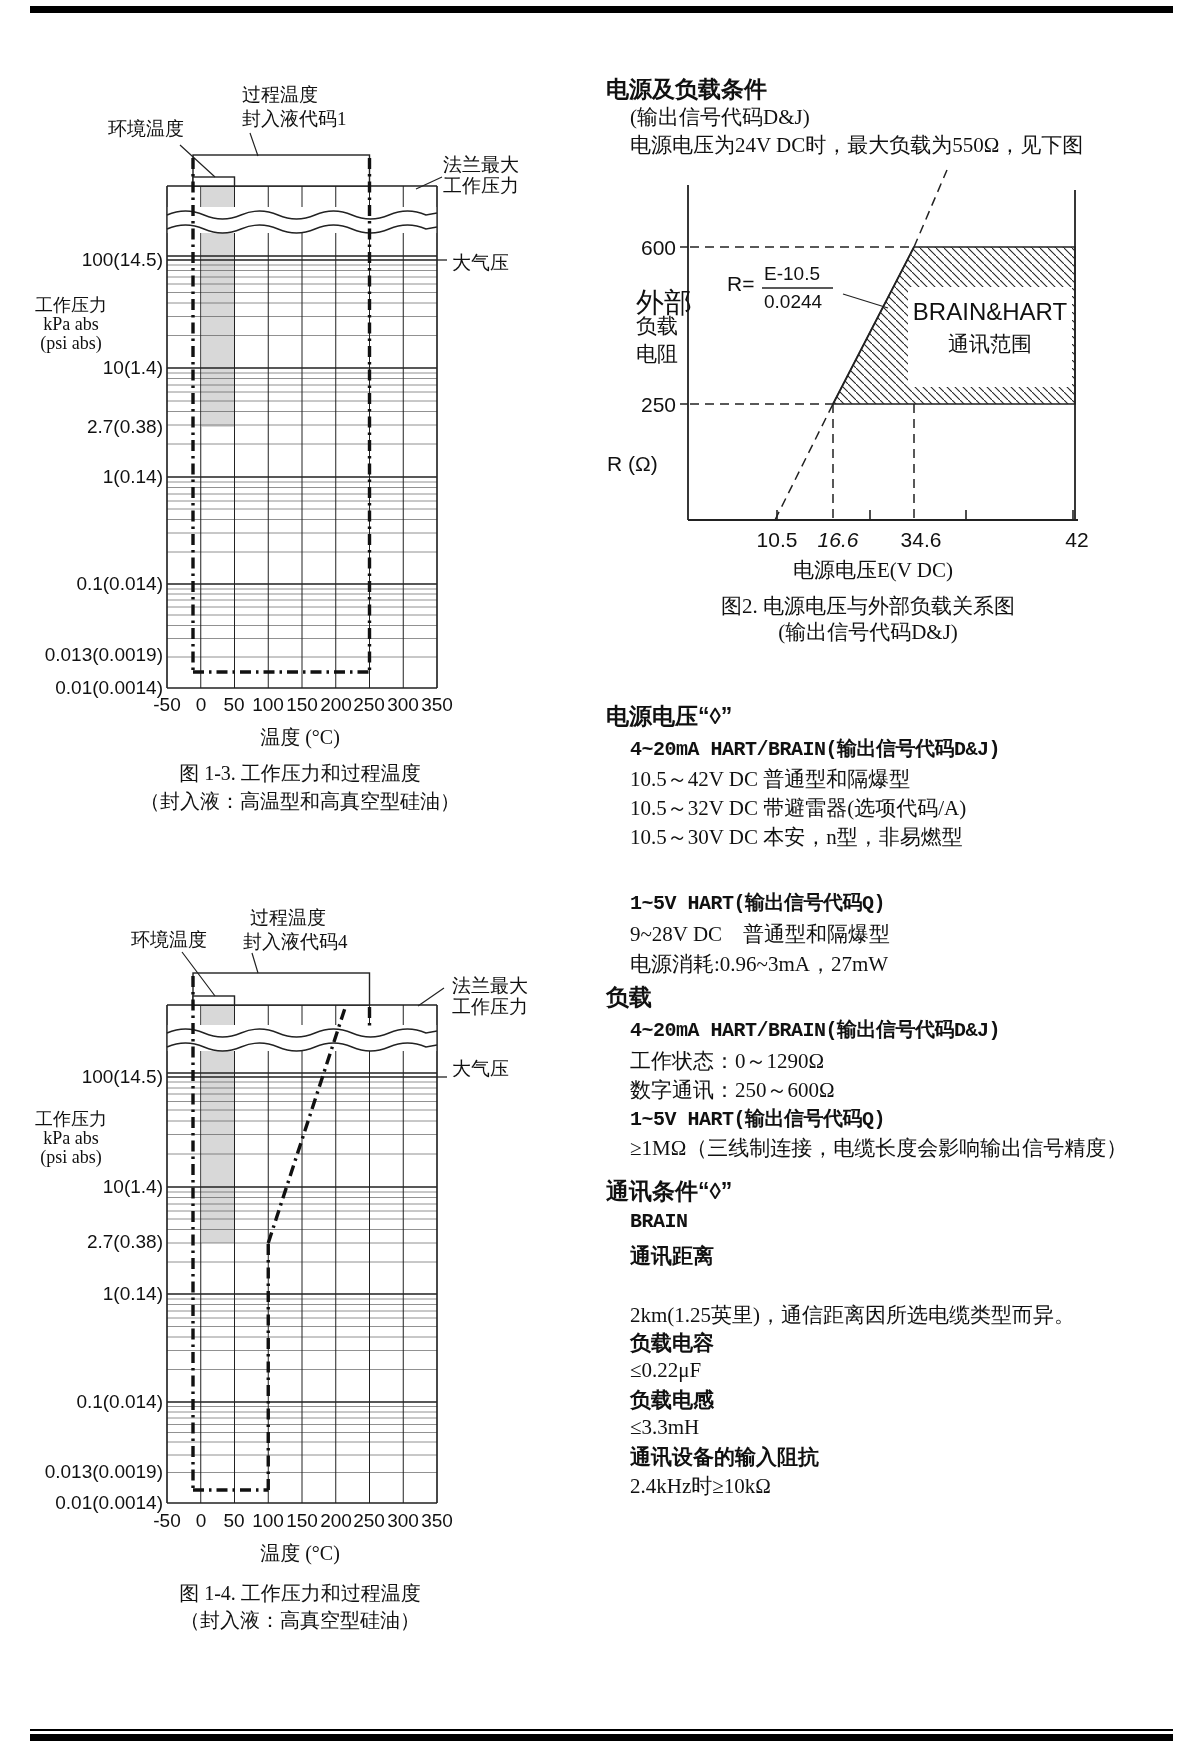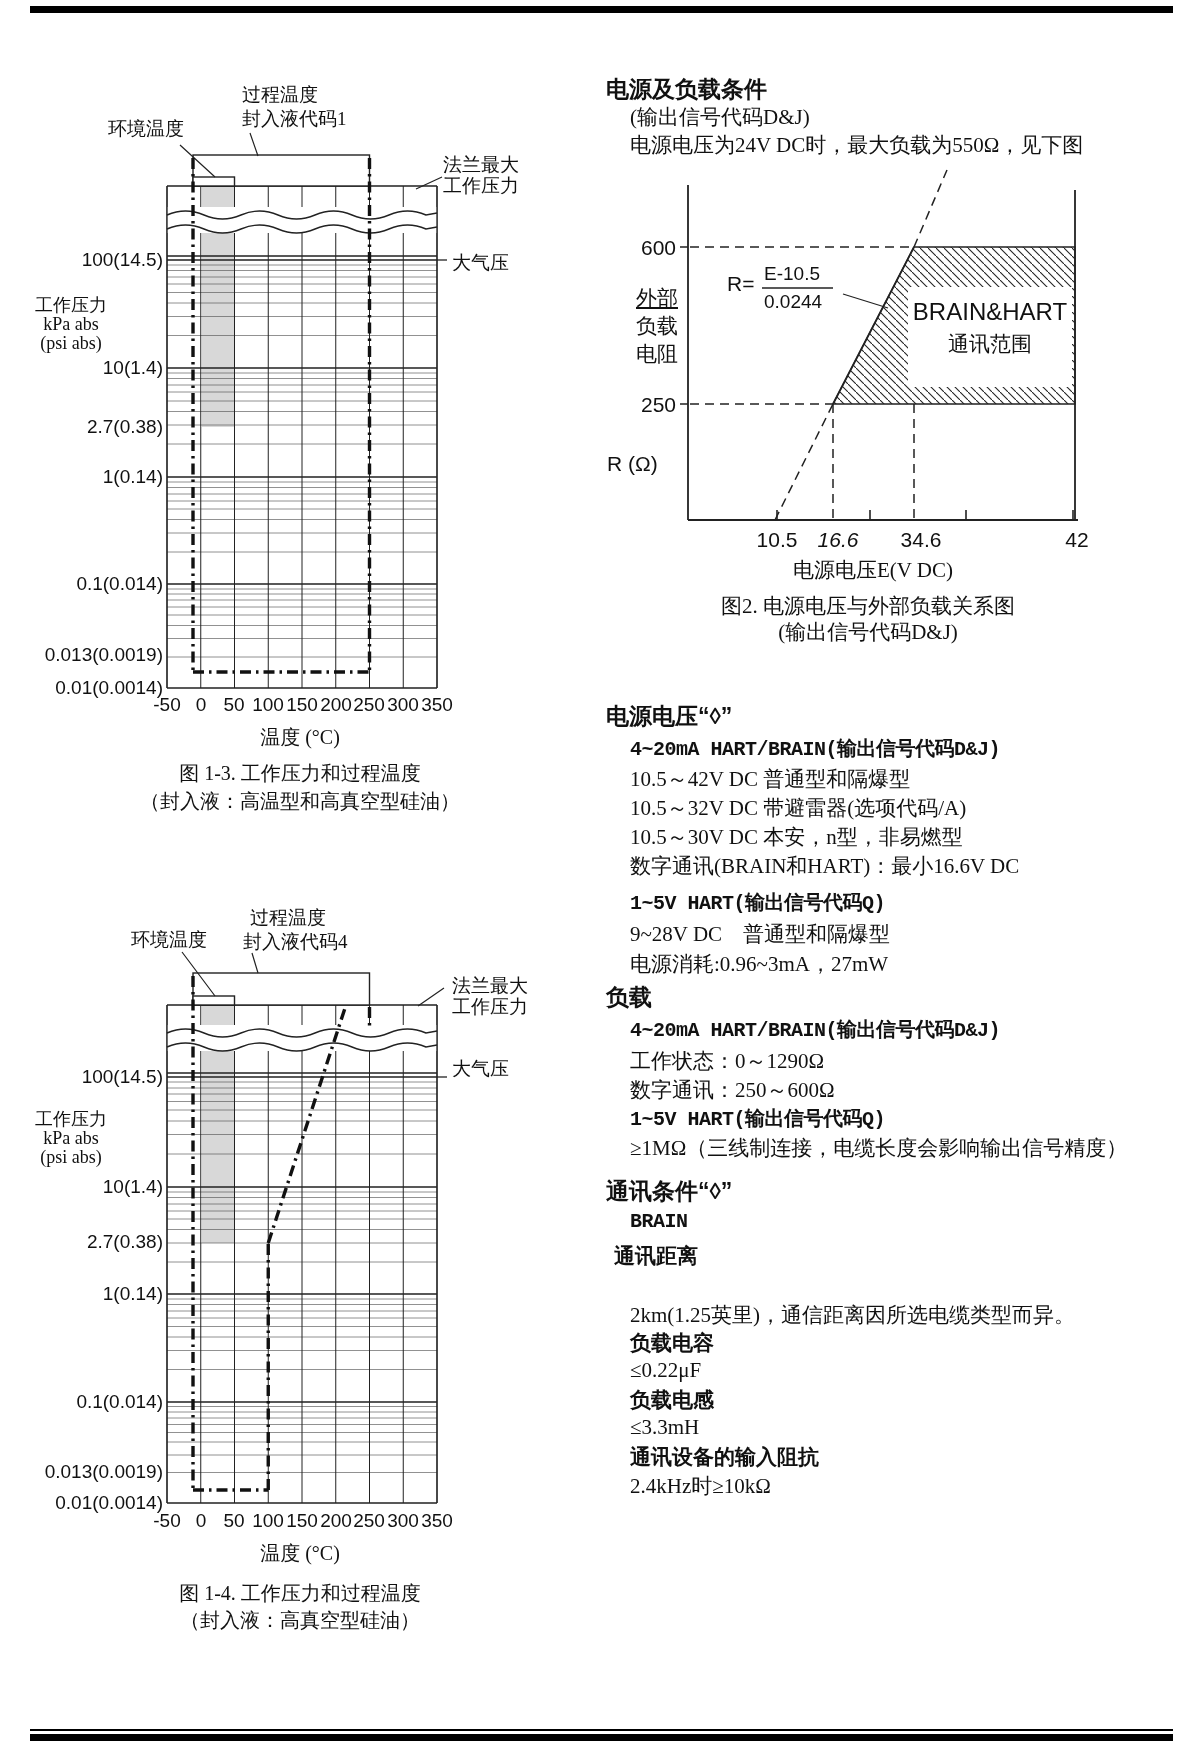--- a/index.html
+++ b/index.html
@@ -161,21 +161,21 @@
   <div class="abs tick xt" style="left:301px;top:1510px;">200</div>
   <div class="abs tick xt" style="left:334px;top:1510px;">250</div>
   <div class="abs tick xt" style="left:368px;top:1510px;">300</div>
   <div class="abs tick xt" style="left:402px;top:1510px;">350</div>
   <div class="abs xtitle" style="top:1540px;">温度 (°C)</div>
   <div class="abs cap" style="top:1580px;">图 1-4. 工作压力和过程温度</div>
   <div class="abs cap" style="top:1607px;">（封入液：高真空型硅油）</div>
 
   <div class="abs tick" style="left:596px;width:80px;text-align:right;top:236px;font-size:21px;">600</div>
   <div class="abs tick" style="left:596px;width:80px;text-align:right;top:393px;font-size:21px;">250</div>
-  <div class="abs serif" style="left:636px;top:284px;font-size:21px;text-decoration:underline;">外部</div>
+  <div class="abs serif" style="left:636px;top:284px;font-size:28px;">外部</div>
   <div class="abs serif" style="left:636px;top:312px;font-size:21px;">负载</div>
   <div class="abs serif" style="left:636px;top:340px;font-size:21px;">电阻</div>
   <div class="abs sans" style="left:607px;top:452px;font-size:21px;">R (Ω)</div>
   <div class="abs sans" style="left:727px;top:272px;font-size:21px;">R=</div>
   <div class="abs sans" style="left:764px;top:263px;font-size:19px;">E-10.5</div>
   <div class="abs sans" style="left:764px;top:291px;font-size:19px;">0.0244</div>
   <div class="abs sans" style="left:908px;width:164px;text-align:center;top:298px;font-size:24px;">BRAIN&amp;HART</div>
   <div class="abs serif" style="left:908px;width:164px;text-align:center;top:330px;font-size:21px;">通讯范围</div>
   <div class="abs tick xt" style="left:742px;top:528px;font-size:21px;">10.5</div>
   <div class="abs tick xt" style="left:803px;top:528px;font-size:21px;font-style:italic;">16.6</div>
@@ -187,35 +187,34 @@
 
   <div class="abs h1" style="left:606px;top:74px;">电源及负载条件</div>
   <div class="abs body" style="left:630px;top:103px;">(输出信号代码D&amp;J)</div>
   <div class="abs body" style="left:630px;top:131px;">电源电压为24V DC时，最大负载为550Ω，见下图</div>
 
   <div class="abs h1" style="left:606px;top:701px;">电源电压“◊”</div>
   <div class="abs mono specmono" style="left:630px;top:735px;">4~20mA HART/BRAIN(输出信号代码D&amp;J)</div>
   <div class="abs body" style="left:630px;top:765px;">10.5～42V DC 普通型和隔爆型</div>
   <div class="abs body" style="left:630px;top:794px;">10.5～32V DC 带避雷器(选项代码/A)</div>
   <div class="abs body" style="left:630px;top:823px;text-align:center;">10.5～30V DC 本安，n型，非易燃型</div>
-  <div class="abs body" style="left:630px;top:852px;">数字通讯(BRAIN和HART)：最小16.6V DC</div>
   <div class="abs mono specmono" style="left:630px;top:889px;">1~5V HART(输出信号代码Q)</div>
   <div class="abs body" style="left:630px;top:920px;">9~28V DC　普通型和隔爆型</div>
   <div class="abs body" style="left:630px;top:950px;">电源消耗:0.96~3mA，27mW</div>
 
   <div class="abs h1" style="left:606px;top:982px;">负载</div>
   <div class="abs mono specmono" style="left:630px;top:1016px;">4~20mA HART/BRAIN(输出信号代码D&amp;J)</div>
   <div class="abs body" style="left:630px;top:1047px;">工作状态：0～1290Ω</div>
   <div class="abs body" style="left:630px;top:1076px;">数字通讯：250～600Ω</div>
   <div class="abs mono specmono" style="left:630px;top:1105px;">1~5V HART(输出信号代码Q)</div>
   <div class="abs body" style="left:630px;top:1134px;">≥1MΩ（三线制连接，电缆长度会影响输出信号精度）</div>
 
   <div class="abs h1" style="left:606px;top:1176px;">通讯条件“◊”</div>
   <div class="abs mono specmono" style="left:630px;top:1210px;">BRAIN</div>
-  <div class="abs h2" style="left:614px;top:1242px;">通讯距离</div>
+  <div class="abs h2" style="left:630px;top:1242px;">通讯距离</div>
   <div class="abs body" style="left:630px;top:1301px;">2km(1.25英里)，通信距离因所选电缆类型而异。</div>
   <div class="abs h2" style="left:630px;top:1329px;">负载电容</div>
   <div class="abs body" style="left:630px;top:1358px;">≤0.22μF</div>
   <div class="abs h2" style="left:630px;top:1386px;">负载电感</div>
   <div class="abs body" style="left:630px;top:1415px;">≤3.3mH</div>
   <div class="abs h2" style="left:630px;top:1443px;">通讯设备的输入阻抗</div>
   <div class="abs body" style="left:630px;top:1472px;">2.4kHz时≥10kΩ</div>
 
 </div>
 

